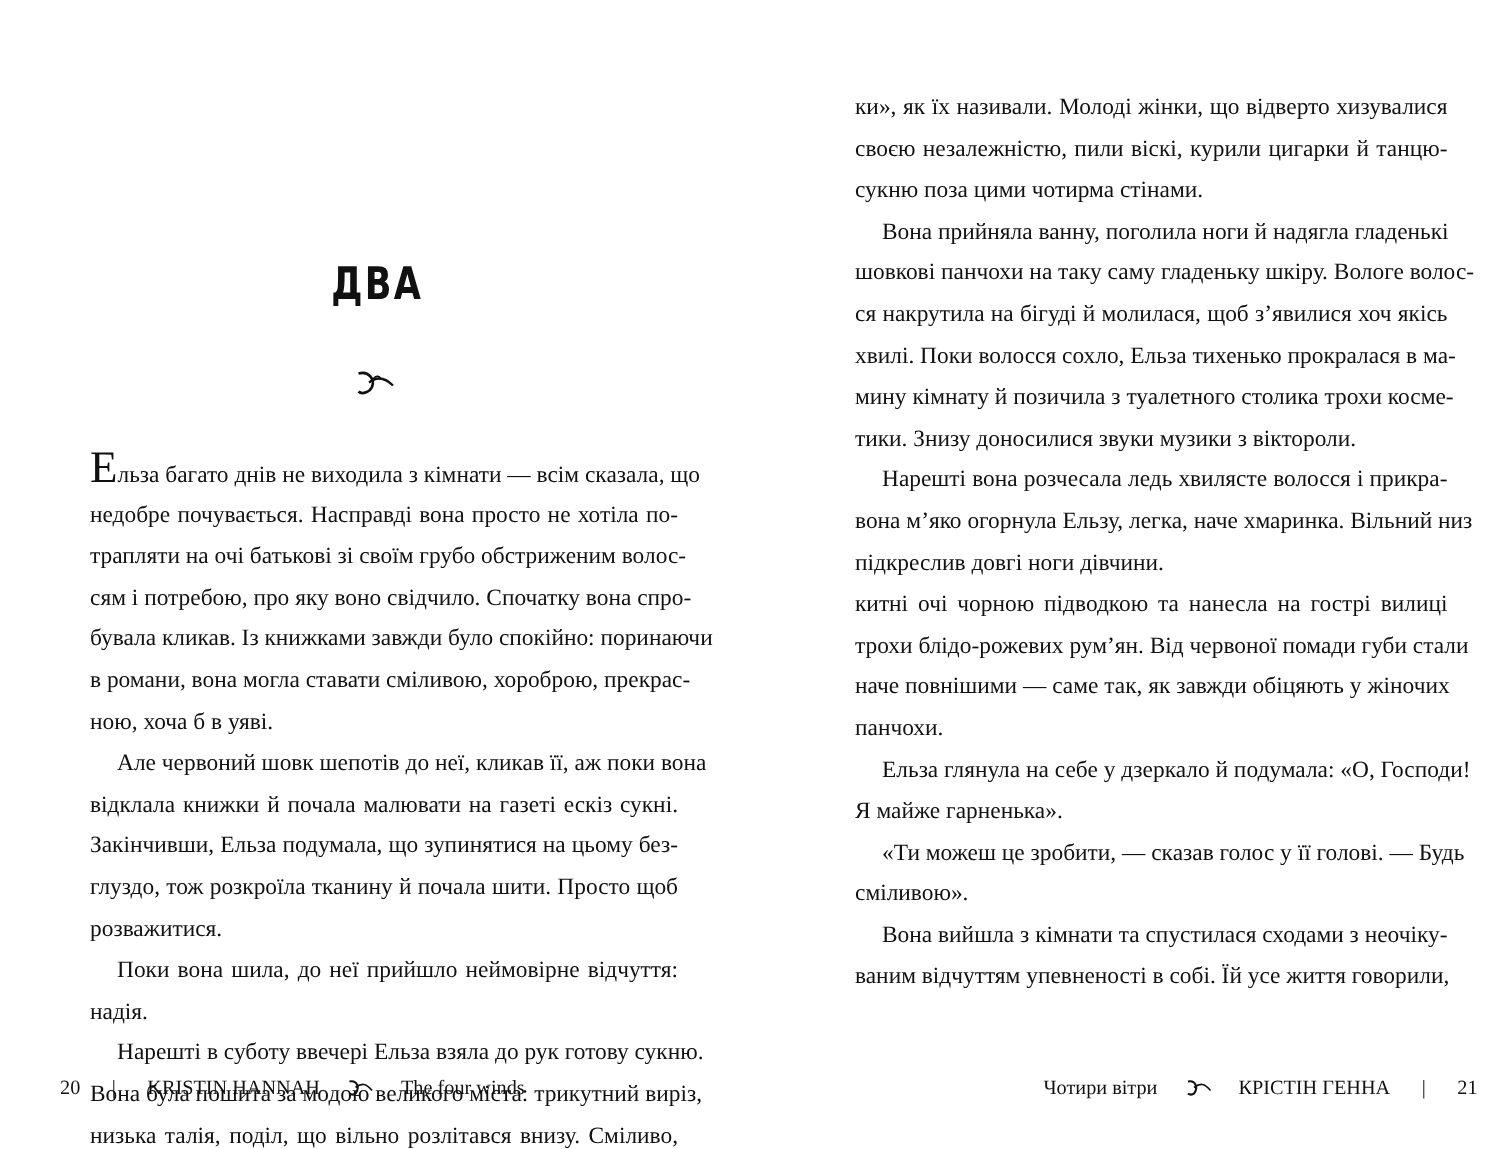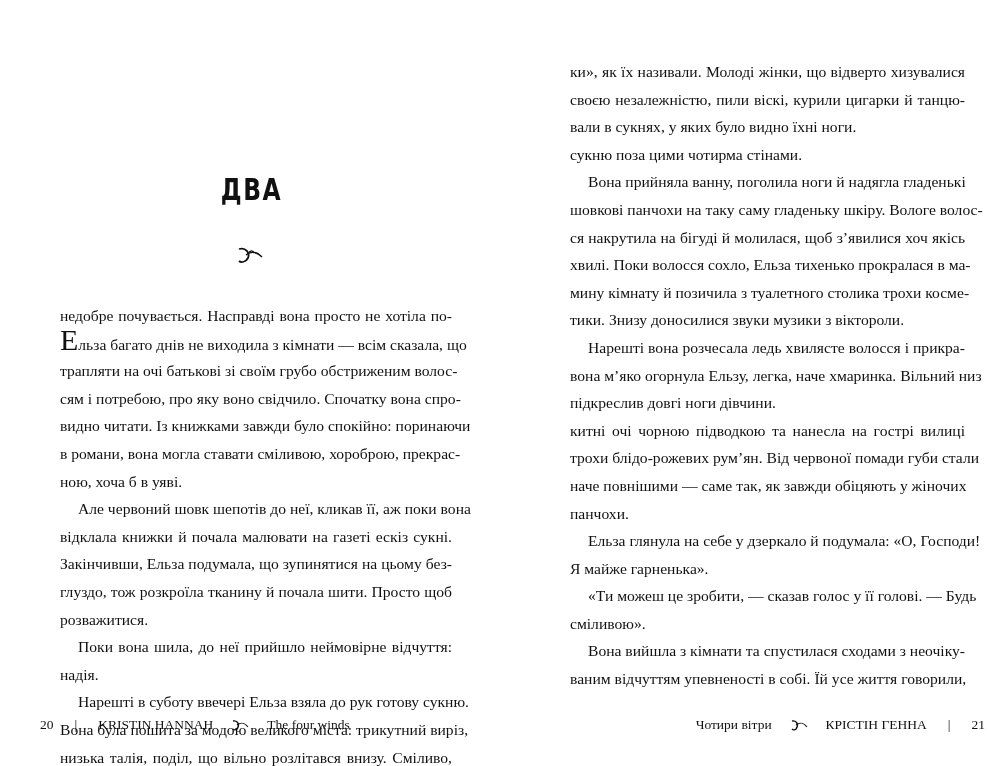--- a/index.html
+++ b/index.html
@@ -29,25 +29,25 @@
 <body>
 
 <div class="page page-left">
   <div class="chapter-title">ДВА</div>
   <svg class="ornament" viewBox="0 0 30 20">
     <path d="M3 4 C10 2, 14 8, 12 13 C10 17, 5 18, 3 16" fill="none" stroke="#111" stroke-width="1.8"></path>
     <path d="M10 10 C15 6, 20 6, 26 12" fill="none" stroke="#111" stroke-width="1.5"></path>
     <path d="M12 9 C14 5, 17 5, 18 8" fill="none" stroke="#111" stroke-width="1.2"></path>
   </svg>
   <div class="text-block left-text" id="left-text">
+      <span class="line"><span class="dropcap">Е</span><span>льза багато днів не виходила з кімнати — всім сказала, що</span></span>
       <span class="line"><span>недобре почувається. Насправді вона просто не хотіла по-</span></span>
-      <span class="line"><span class="dropcap">Е</span><span>льза багато днів не виходила з кімнати — всім сказала, що</span></span>
       <span class="line"><span>трапляти на очі батькові зі своїм грубо обстриженим волос-</span></span>
       <span class="line"><span>сям і потребою, про яку воно свідчило. Спочатку вона спро-</span></span>
-      <span class="line"><span>видно читати. Із книжками завжди було спокійно: поринаючи</span></span>
+      <span class="line"><span>бувала кликав. Із книжками завжди було спокійно: поринаючи</span></span>
       <span class="line"><span>в романи, вона могла ставати сміливою, хороброю, прекрас-</span></span>
       <span class="line last"><span>ною, хоча б в уяві.</span></span>
       <span class="line indent"><span>Але червоний шовк шепотів до неї, кликав її, аж поки вона</span></span>
       <span class="line"><span>відклала книжки й почала малювати на газеті ескіз сукні.</span></span>
       <span class="line"><span>Закінчивши, Ельза подумала, що зупинятися на цьому без-</span></span>
       <span class="line"><span>глуздо, тож розкроїла тканину й почала шити. Просто щоб</span></span>
       <span class="line last"><span>розважитися.</span></span>
       <span class="line indent"><span>Поки вона шила, до неї прийшло неймовірне відчуття:</span></span>
       <span class="line last"><span>надія.</span></span>
       <span class="line indent"><span>Нарешті в суботу ввечері Ельза взяла до рук готову сукню.</span></span>
@@ -63,21 +63,20 @@
       <path d="M6 6 C10 3, 13 3, 17 8" fill="none" stroke="#111" stroke-width="1.1"></path>
     </svg>
     <span>The four winds</span>
   </div>
 </div>
 
 <div class="page page-right">
   <div class="text-block right-text" id="right-text">
       <span class="line"><span>ки», як їх називали. Молоді жінки, що відверто хизувалися</span></span>
       <span class="line"><span>своєю незалежністю, пили віскі, курили цигарки й танцю-</span></span>
-      <span class="line last"><span>вали в сукнях, у яких було видно їхні ноги.</span></span>
       <span class="line last"><span>сукню поза цими чотирма стінами.</span></span>
       <span class="line indent"><span>Вона прийняла ванну, поголила ноги й надягла гладенькі</span></span>
       <span class="line"><span>шовкові панчохи на таку саму гладеньку шкіру. Вологе волос-</span></span>
       <span class="line"><span>ся накрутила на бігуді й молилася, щоб з’явилися хоч якісь</span></span>
       <span class="line"><span>хвилі. Поки волосся сохло, Ельза тихенько прокралася в ма-</span></span>
       <span class="line"><span>мину кімнату й позичила з туалетного столика трохи косме-</span></span>
       <span class="line last"><span>тики. Знизу доносилися звуки музики з віктороли.</span></span>
       <span class="line indent"><span>Нарешті вона розчесала ледь хвилясте волосся і прикра-</span></span>
       <span class="line"><span>вона м’яко огорнула Ельзу, легка, наче хмаринка. Вільний низ</span></span>
       <span class="line last"><span>підкреслив довгі ноги дівчини.</span></span>

